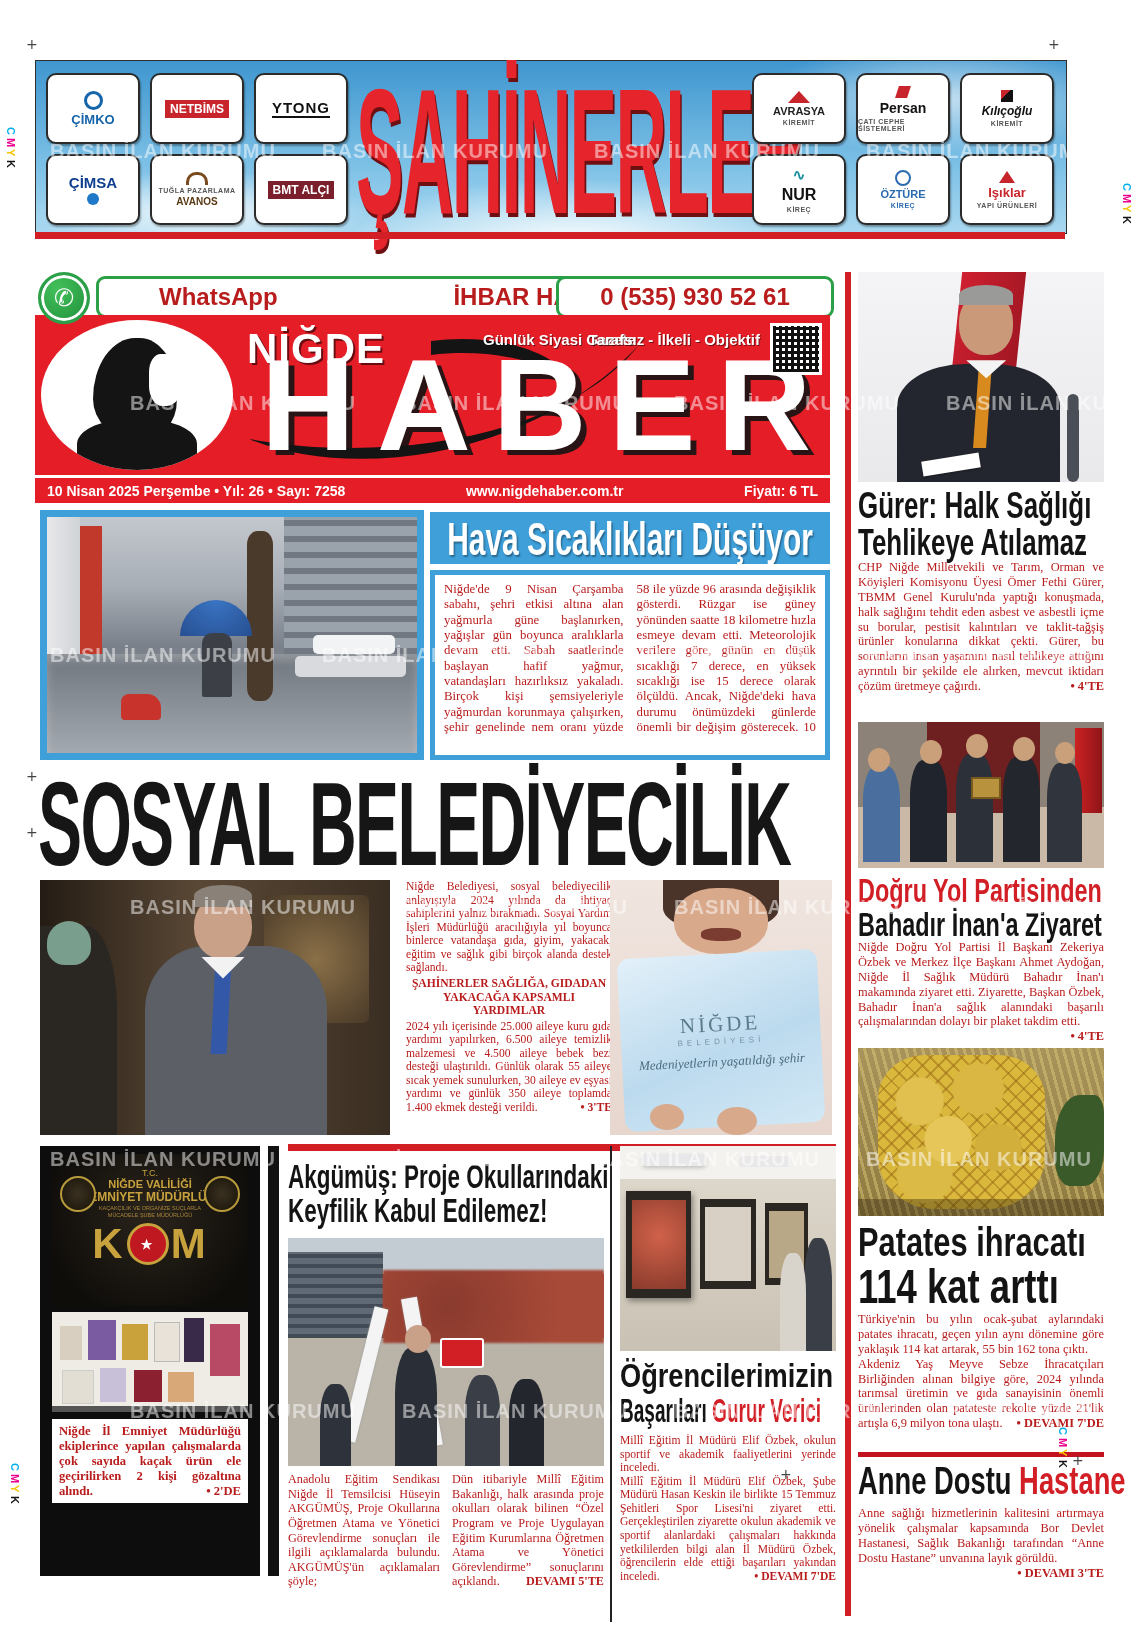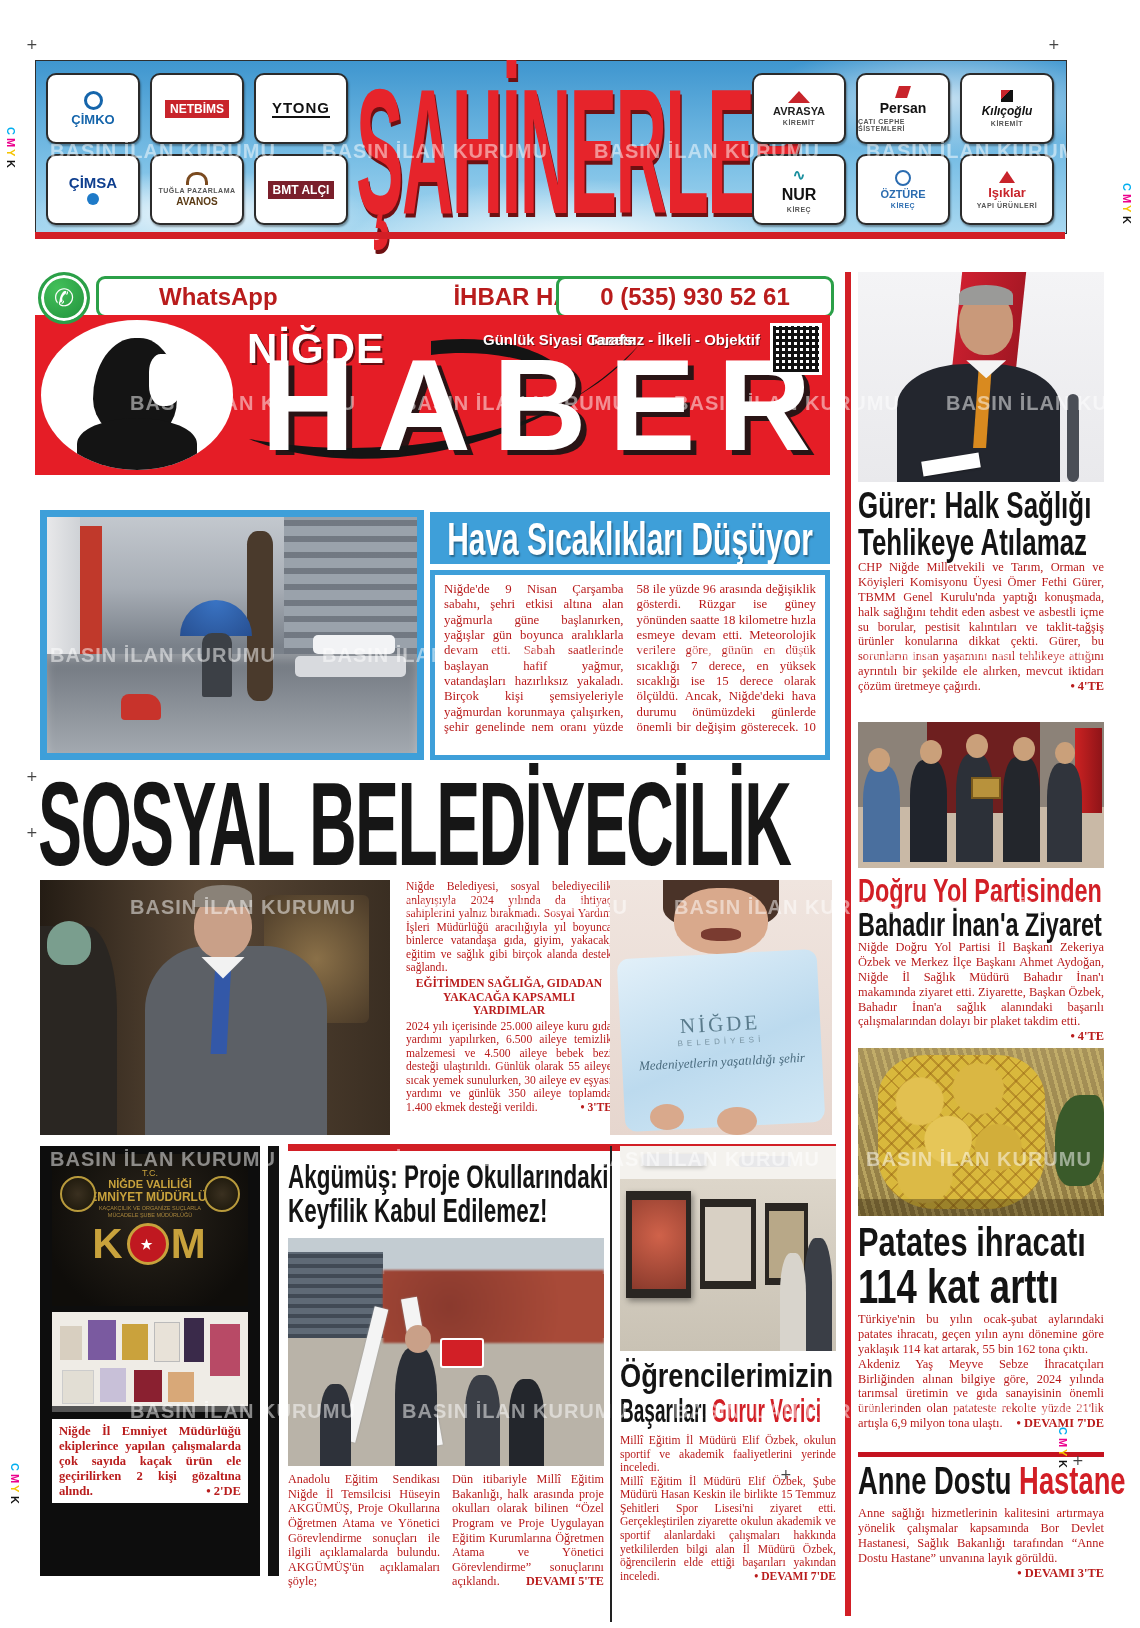--- a/index.html
+++ b/index.html
@@ -267,20 +267,25 @@
     <svg id="mh-swoosh" viewBox="0 0 430 140">
       <path d="M18,108 C120,150 300,128 408,14 C330,110 150,132 18,108 Z" fill="#141414"></path>
       <path d="M200,10 C260,2 320,18 340,48 C300,26 250,18 200,24 Z" fill="#141414"></path>
     </svg>
     <div id="mh-city">NİĞDE</div>
     <div id="mh-name">HABER</div>
     <div id="mh-tag1">Günlük Siyasi Gazete</div>
     <div id="mh-tag2">Tarafsız - İlkeli - Objektif</div>
     <div id="mh-qr"></div>
   </div>
+  <div id="date-bar" class="abs">
+    <span>10 Nisan 2025 Perşembe • Yıl: 26 • Sayı: 7258</span>
+    <span>www.nigdehaber.com.tr</span>
+    <span>Fiyatı: 6 TL</span>
+  </div>
 
   <div id="weather-photo" class="photo" style="background:linear-gradient(180deg,#c3c8ce 0%,#a7adb5 30%,#798089 55%,#949ba3 100%);">
     <div class="ph" style="left:0;top:0;width:9%;height:78%;background:linear-gradient(90deg,#e8e8ea,#cfd2d6);"></div>
     <div class="ph" style="left:9%;top:4%;width:6%;height:60%;background:#c0392b;"></div>
     <div class="ph" style="right:0;top:0;width:36%;height:58%;background:
       repeating-linear-gradient(0deg,rgba(40,45,55,.35) 0 6px,transparent 6px 16px),#9aa2ab;"></div>
     <div class="ph" style="left:0;bottom:0;width:100%;height:42%;background:linear-gradient(180deg,#70767e,#a3a9b0);box-shadow:inset 0 6px 10px rgba(255,255,255,.25);"></div>
     <div class="ph" style="left:54%;top:6%;width:7%;height:72%;background:#4a3a2c;border-radius:40%/8%;"></div>
     <div class="ph" style="left:36%;top:35%;width:72px;height:36px;background:radial-gradient(circle at 50% 0,#3a74c4,#274f91);border-radius:72px 72px 0 0;"></div>
     <div class="ph" style="left:42%;top:49%;width:30px;height:64px;background:#3c4046;border-radius:10px 10px 2px 2px;"></div>
@@ -305,21 +310,21 @@
     <div class="ph" style="left:0;bottom:0;width:22%;height:82%;background:#2a2622;border-radius:0 40% 0 0;"></div>
     <div class="ph" style="left:2%;top:16%;width:44px;height:44px;background:#7a9e8e;border-radius:50% 50% 40% 40%;"></div>
     <div class="ph" style="left:30%;bottom:0;width:52%;height:74%;background:#5c6066;border-radius:34% 34% 0 0;"></div>
     <div class="ph" style="left:44%;top:6%;width:58px;height:64px;background:#c9a088;border-radius:48%;"></div>
     <div class="ph" style="left:44%;top:2%;width:58px;height:22px;background:#8a8278;border-radius:50% 50% 0 0;"></div>
     <div class="ph" style="left:49.5%;top:32%;width:16px;height:36%;background:#3358a8;transform:skewX(-3deg);"></div>
     <div class="ph" style="left:46%;top:30%;width:44px;height:22px;background:#f2f2f2;clip-path:polygon(0 0,100% 0,50% 100%);"></div>
   </div>
   <div id="sosyal-text" class="abs serif">
     <span>Niğde Belediyesi, sosyal belediyecilik anlayışıyla 2024 yılında da ihtiyaç sahiplerini yalnız bırakmadı. Sosyal Yardım İşleri Müdürlüğü aracılığıyla yıl boyunca binlerce vatandaşa gıda, giyim, yakacak, eğitim ve sağlık gibi birçok alanda destek sağlandı.</span>
-    <span class="sh">EĞİTİMDEN SAĞLIĞA, GIDADAN YAKACAĞA KAPSAMLI YARDIMLAR</span>
+    <span class="sh">ŞAHİNERLER SAĞLIĞA, GIDADAN YAKACAĞA KAPSAMLI YARDIMLAR</span>
     <span>2024 yılı içerisinde 25.000 aileye kuru gıda yardımı yapılırken, 6.500 aileye temizlik malzemesi ve 4.500 aileye bebek bezi desteği ulaştırıldı. Günlük olarak 55 aileye sıcak yemek sunulurken, 30 aileye ev eşyası yardımı ve günlük 350 aileye toplamda 1.400 ekmek desteği verildi.</span>
     <span class="jump">• 3'TE</span>
   </div>
   <div id="photo-child" class="photo" style="background:linear-gradient(180deg,#f0e5df,#e6d6ce);">
     <div class="ph" style="left:24%;top:0;width:52%;height:20%;background:#4a3328;border-radius:0 0 45% 45%;"></div>
     <div class="ph" style="left:29%;top:3%;width:42%;height:26%;background:#d9a98c;border-radius:46%;"></div>
     <div class="ph" style="left:41%;top:19%;width:18%;height:5%;background:#7a3b30;border-radius:40%;"></div>
     <div class="ph" style="left:5%;top:29%;width:90%;height:68%;background:linear-gradient(160deg,#e2f0f9,#bcdaee 55%,#d2e8f5);border-radius:12px;transform:rotate(-3deg);
          display:flex;flex-direction:column;align-items:center;justify-content:center;">
       <span style="font-family:'Liberation Serif',serif;font-size:21px;letter-spacing:3px;color:#5a7b8c;">NİĞDE</span>

